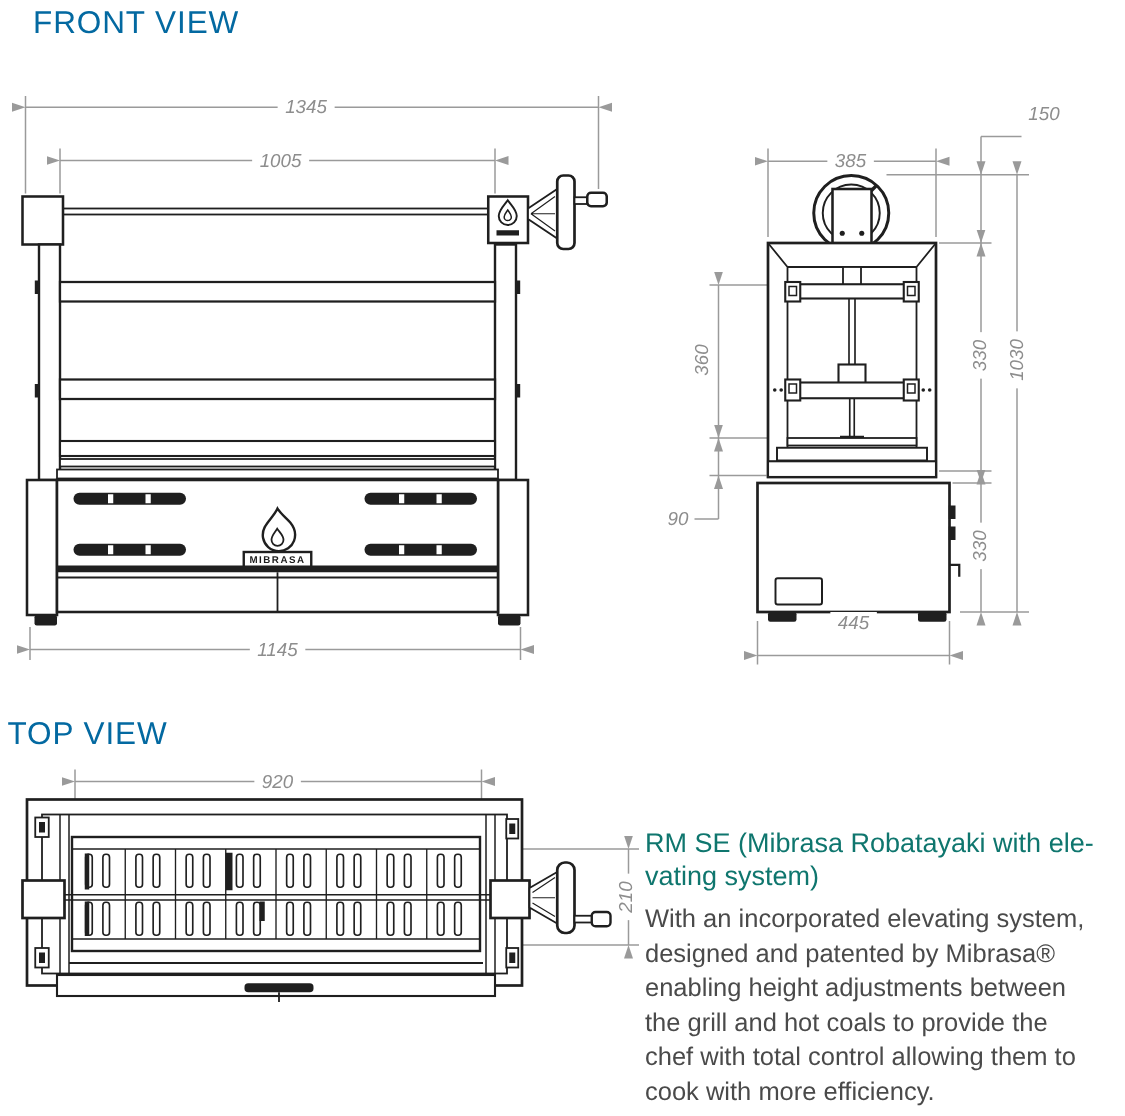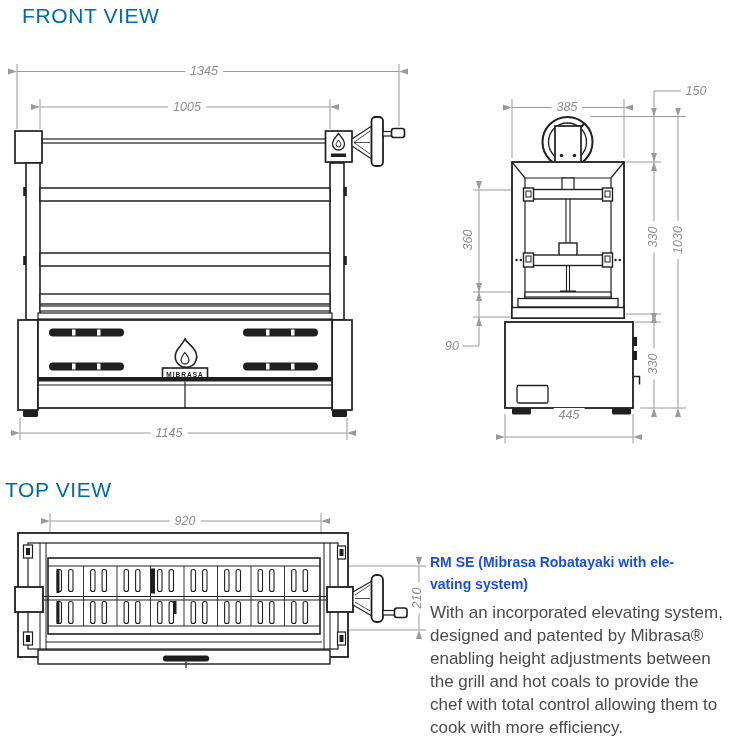--- a/index.html
+++ b/index.html
@@ -23,21 +23,21 @@
     position:absolute; font-style:italic; font-size:12.5px; color:#8d8d8d;
     background:#fff; padding:0 5px; white-space:nowrap;
     transform:translate(-50%,-50%);
   }
   .dim-label.rot { transform:translate(-50%,-50%) rotate(-90deg); }
   .logo-text {
     position:absolute; font-weight:bold; font-size:6.5px; letter-spacing:1px;
     color:#1d1d1d; transform:translate(-50%,-50%); white-space:nowrap;
   }
   .desc { position:absolute; left:430px; top:551px; width:312px; color:var(--text-color); }
-  .desc .head { font-weight:bold; font-size:14px; line-height:22px; color:#1d4ed8; }
+  .desc .head { font-weight:normal; font-size:18px; line-height:22px; color:#0f766e; }
   .desc .body { margin-top:6px; font-size:17px; line-height:23px; }
 </style>
 </head>
 <body>
 
 <div id="page">
 
   <div class="view-title" style="left:22px; top:4px;">FRONT VIEW</div>
   <div class="view-title" style="left:5px; top:478px;">TOP VIEW</div>
 
@@ -317,24 +317,24 @@
         <path class="mk" stroke-width="1.2" d="M46,642 H322"></path>
         <rect class="mkw" x="38" y="650" width="292" height="14" stroke-width="1.4"></rect>
         <rect class="fd" x="163" y="655.5" width="46" height="6" rx="2.5"></rect>
         <path class="mk" stroke-width="1.2" d="M186,661.5 V668"></path>
       </g>
     </g>
   </svg>
 
   <span class="dim-label" style="left:204px; top:71px;">1345</span>
   <span class="dim-label" style="left:187px; top:107px;">1005</span>
-  <span class="dim-label" style="left:169px; top:433px;">1145</span>
+  <span class="dim-label" style="left:185px; top:433px;">1145</span>
 
   <span class="dim-label" style="left:567px; top:107px;">385</span>
-  <span class="dim-label" style="left:696px; top:91px; padding:0 2px;">150</span>
+  <span class="dim-label" style="left:696px; top:76px; padding:0 2px;">150</span>
   <span class="dim-label rot" style="left:468px; top:240px;">360</span>
   <span class="dim-label rot" style="left:653px; top:237px;">330</span>
   <span class="dim-label rot" style="left:678px; top:240px;">1030</span>
   <span class="dim-label" style="left:452px; top:346px; padding:0 2px;">90</span>
   <span class="dim-label rot" style="left:653px; top:364px;">330</span>
   <span class="dim-label" style="left:569px; top:415px;">445</span>
 
   <span class="dim-label" style="left:185px; top:521px;">920</span>
   <span class="dim-label rot" style="left:417px; top:598px;">210</span>
 

